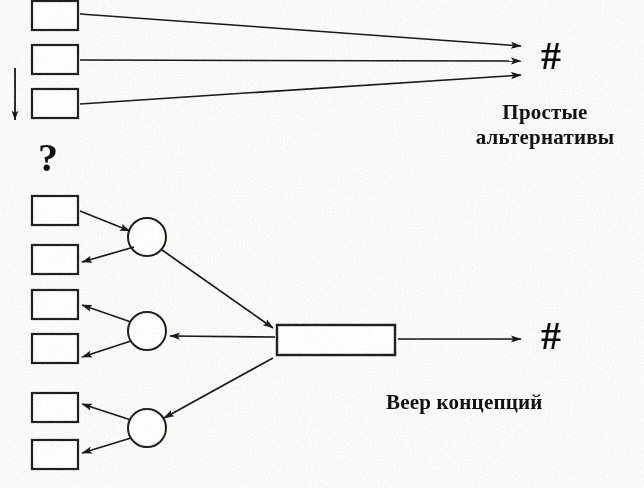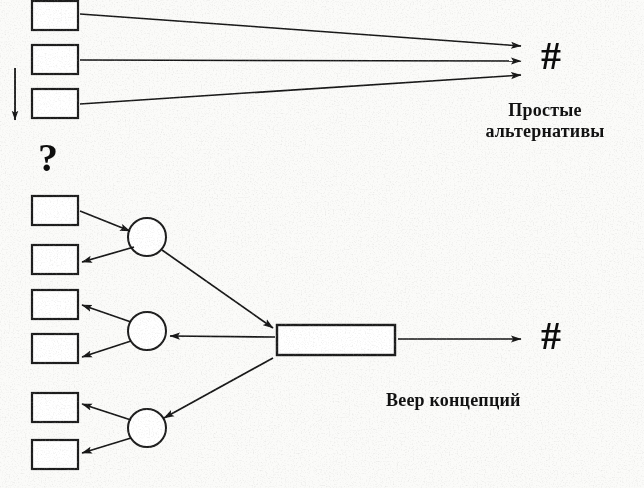--- a/index.html
+++ b/index.html
@@ -35,27 +35,27 @@
     color: #121212;
     text-align: center;
     line-height: 1.18;
     white-space: pre-line;
     letter-spacing: 0.2px;
   }
   #label-simple-alternatives {
     left: 452px;
     top: 100px;
     width: 186px;
-    font-size: 18px;
+    font-size: 21px;
   }
   #label-concept-fan {
     left: 386px;
     top: 390px;
     width: 210px;
-    font-size: 18px;
+    font-size: 21px;
     text-align: left;
   }
   .hash-mark {
     position: absolute;
     font-family: "Liberation Serif", serif;
     font-weight: bold;
     font-size: 40px;
     color: #0d0d0d;
     line-height: 1;
   }

